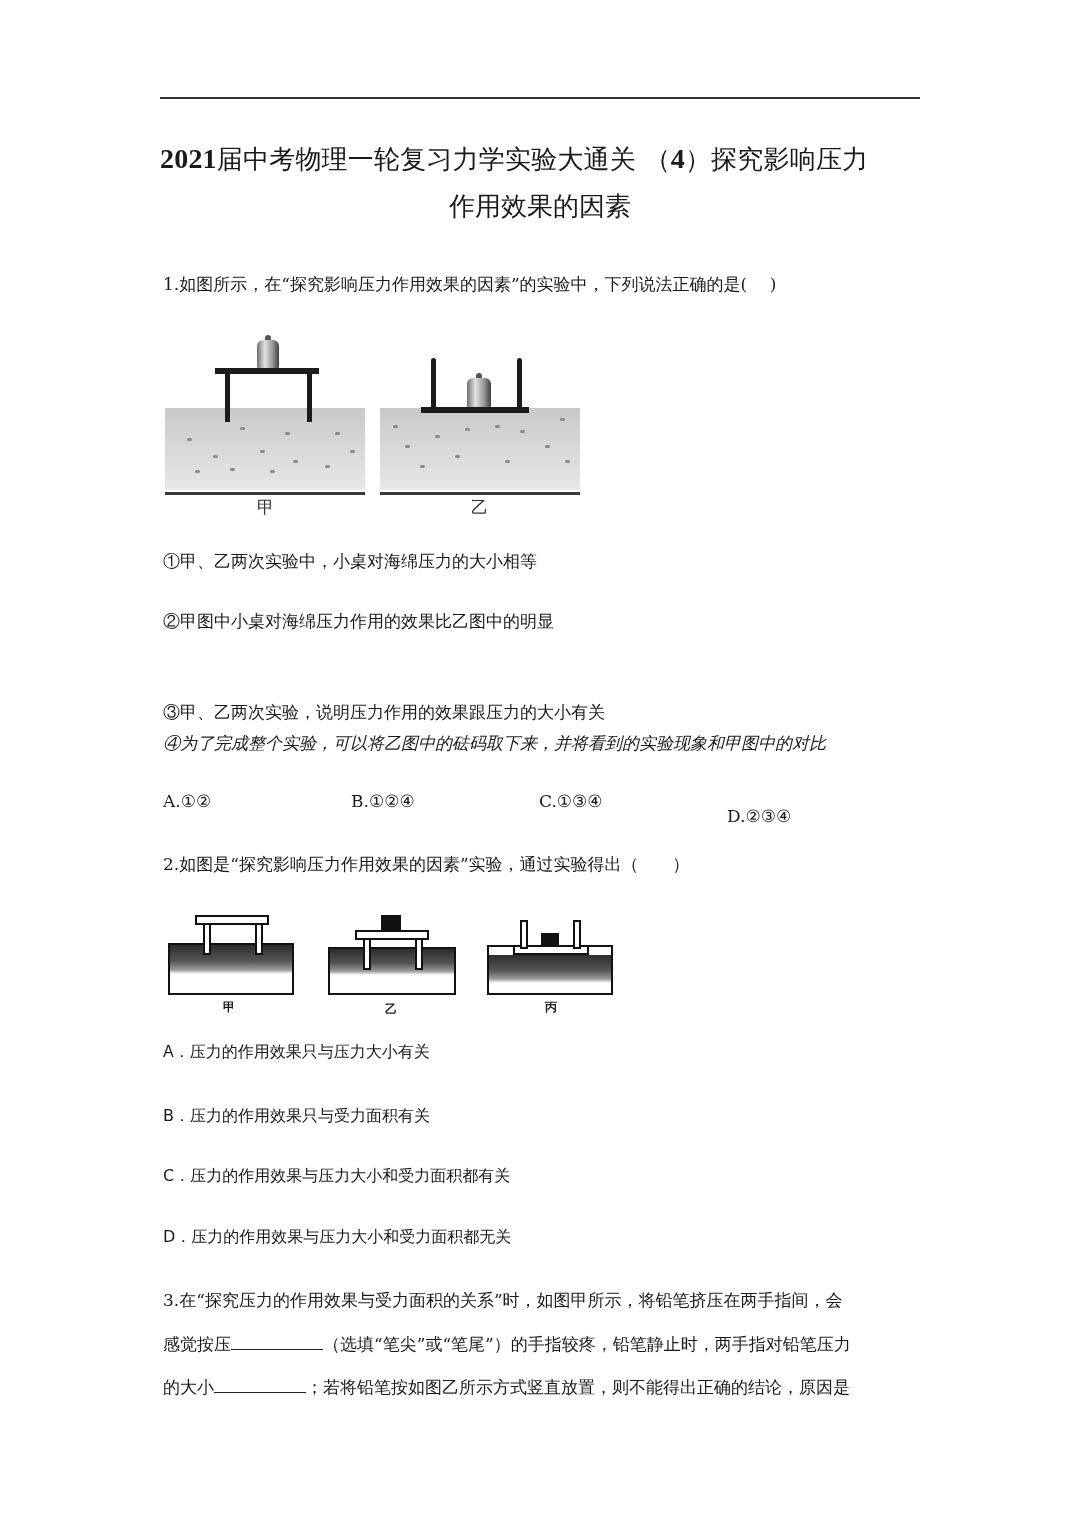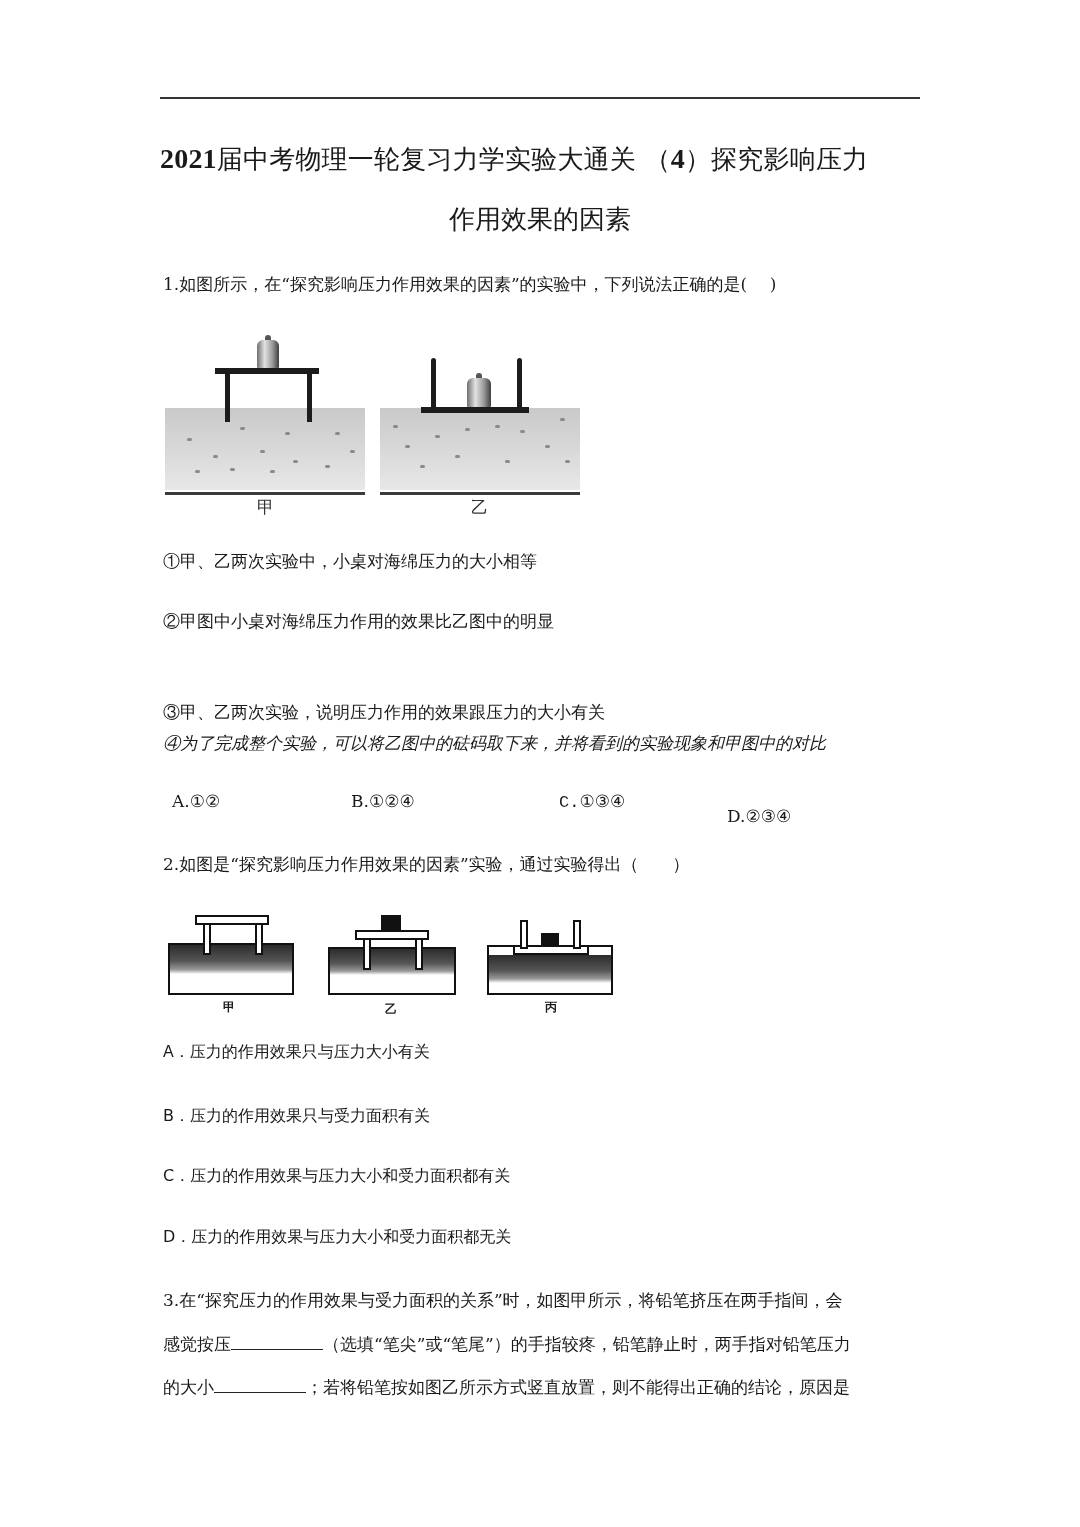--- a/index.html
+++ b/index.html
@@ -8,21 +8,21 @@
     font-family: "DejaVu Serif", "Liberation Serif", serif;
     color: #1a1a1a;
   }
   .rule { position: absolute; left: 160px; top: 97px; width: 760px; height: 2px; background: #333; }
   .title-1 {
     position: absolute; left: 160px; top: 142px; width: 760px;
     font-size: 26px; letter-spacing: 0.2px; white-space: nowrap;
   }
   .title-1 b { font-weight: bold; font-family: "Liberation Serif", serif; font-size: 28px; }
   .title-2 {
-    position: absolute; left: 0; top: 202px; width: 1080px; text-align: center;
+    position: absolute; left: 0; top: 189px; width: 1080px; text-align: center;
     font-size: 26px;
   }
   .line {
     position: absolute; left: 163px; font-size: 17px; white-space: nowrap; line-height: 24px;
   }
   .opt-row { position: absolute; top: 791px; left: 163px; width: 760px; font-size: 17px; }
   .opt-row span { position: absolute; top: 0; white-space: nowrap; }
   .blank { display: inline-block; border-bottom: 1px solid #222; height: 18px; vertical-align: baseline; }
 
   
@@ -100,23 +100,23 @@
     <div class="dot" style="left:400px;top:140px;"></div>
   <div class="figlabel" style="left:306px;top:176px;">乙</div>
 </div>
 
 <div class="line" style="top:549px;">①甲、乙两次实验中，小桌对海绵压力的大小相等</div>
 <div class="line" style="top:609px;">②甲图中小桌对海绵压力作用的效果比乙图中的明显</div>
 <div class="line" style="top:700px;">③甲、乙两次实验，说明压力作用的效果跟压力的大小有关</div>
 <div class="line" style="top:731px;font-style:italic;">④为了完成整个实验，可以将乙图中的砝码取下来，并将看到的实验现象和甲图中的对比</div>
 
 <div class="opt-row">
-  <span style="left:9px;">A.①②</span>
+  <span style="left:0;">A.①②</span>
   <span style="left:188px;">B.①②④</span>
-  <span style="left:396px;font-family:Liberation Mono, monospace;">C.①③④</span>
+  <span style="left:376px;">C.①③④</span>
   <span style="left:564px;margin-top:15px;">D.②③④</span>
 </div>
 
 <div class="line" style="top:852px;">2.如图是“探究影响压力作用效果的因素”实验，通过实验得出（　　）</div>
 
 <div class="fig2">
 
   <div class="box2" style="left:3px;top:38px;width:122px;height:48px;">
       <div class="dark"></div>
     </div>

